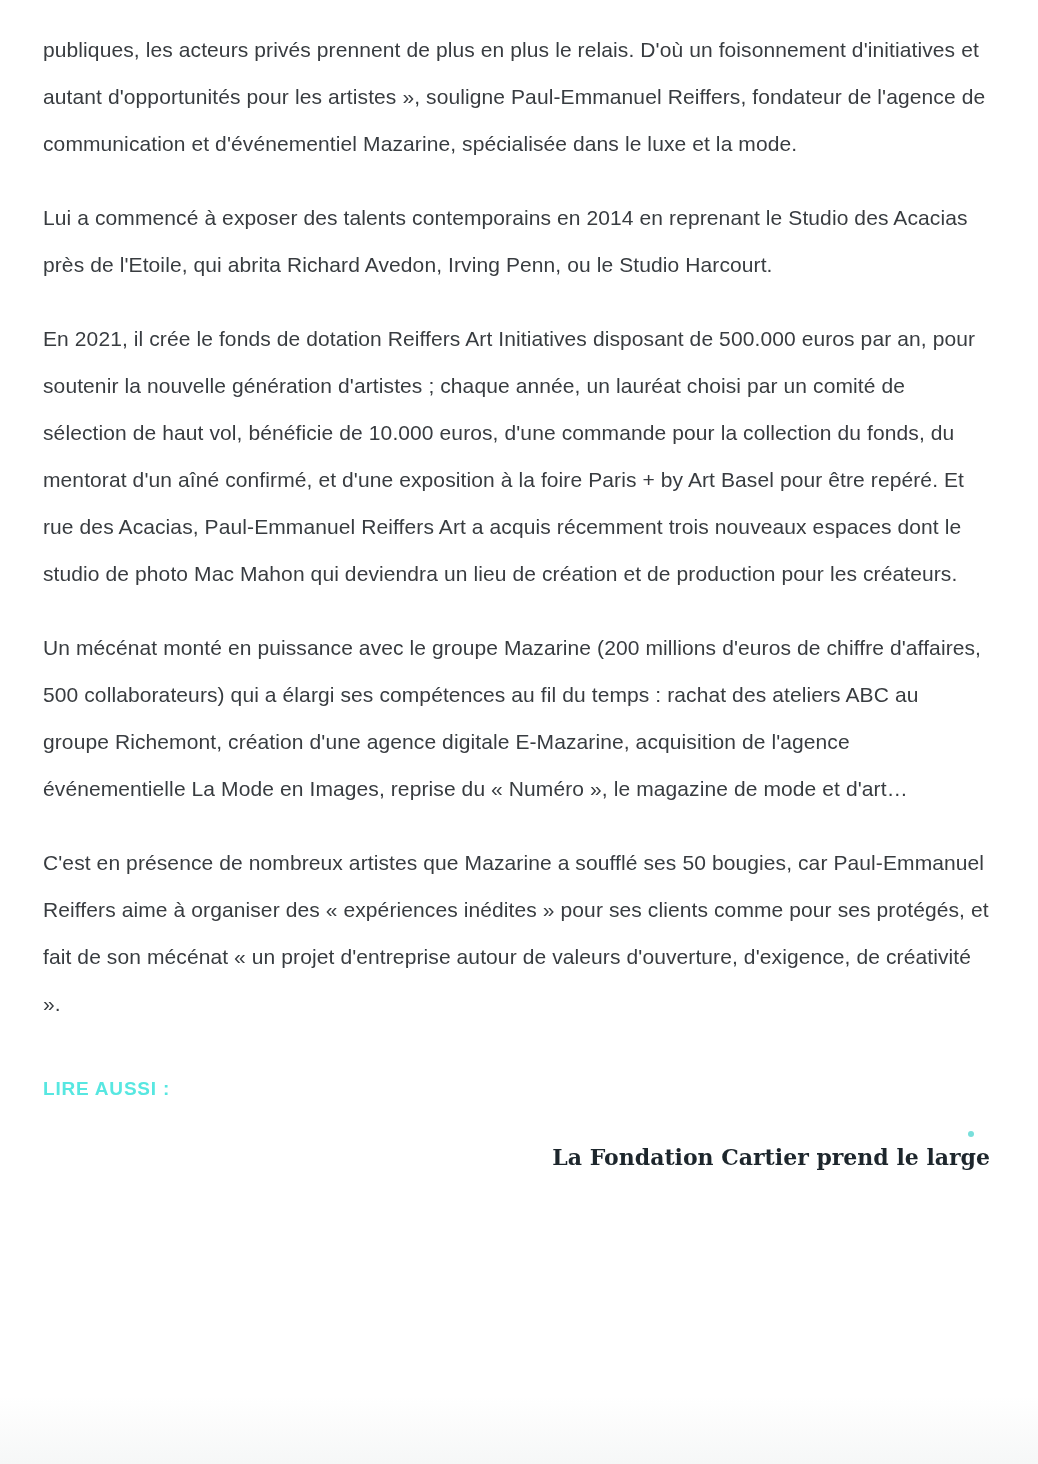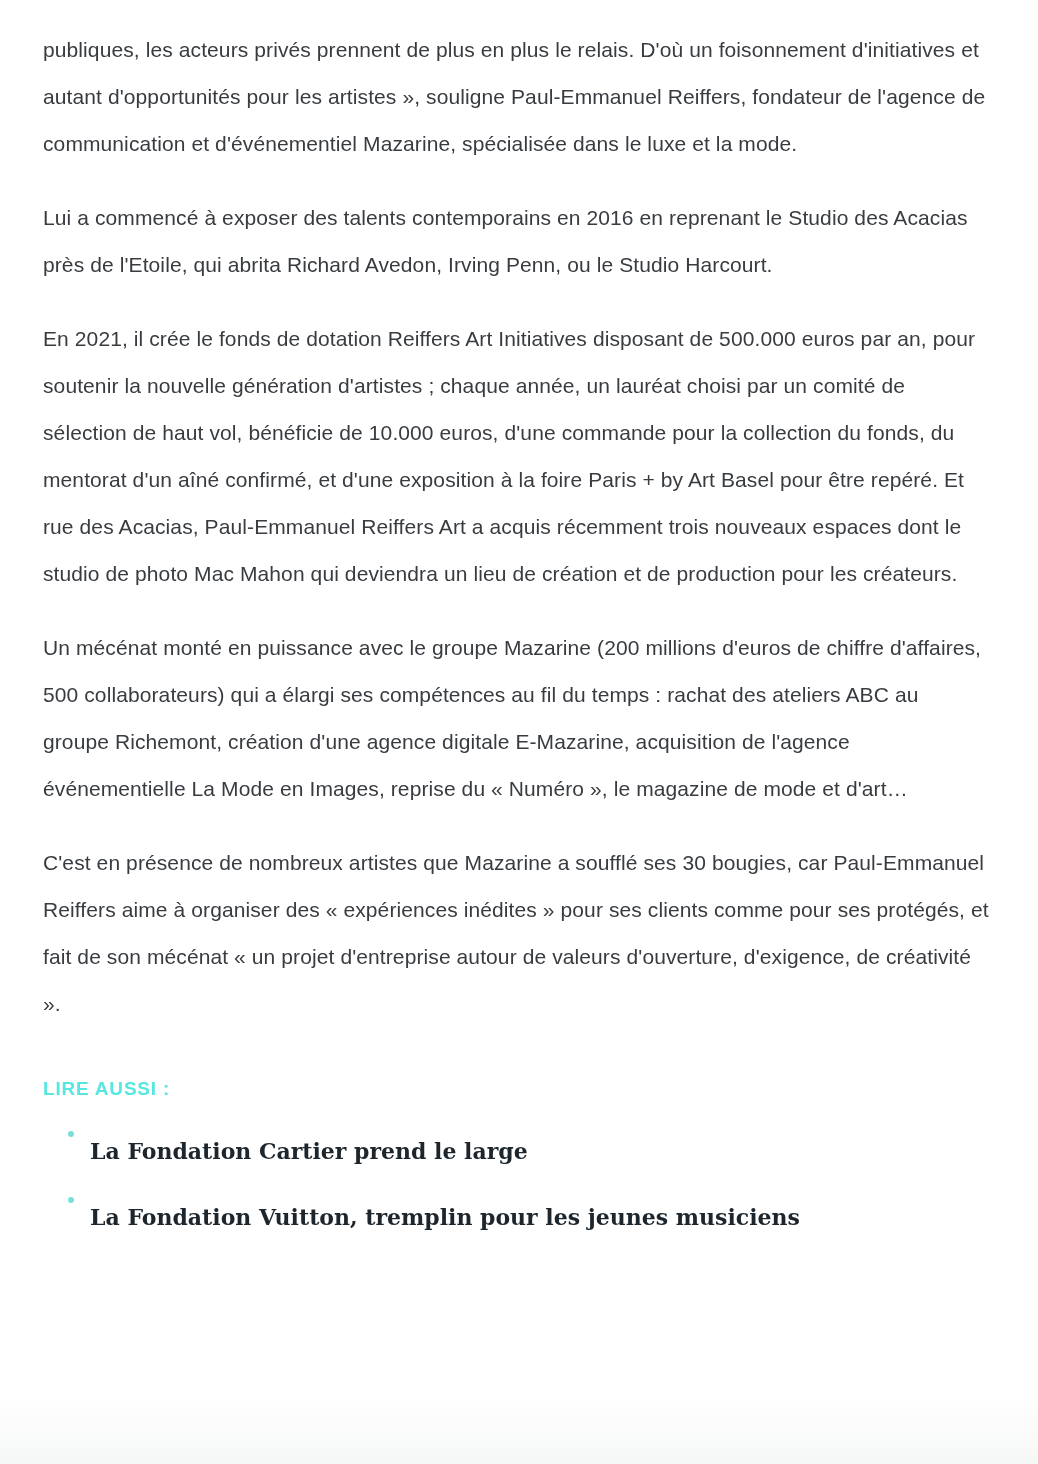--- a/index.html
+++ b/index.html
@@ -45,22 +45,23 @@
     letter-spacing: 0.8px;
   }
 
   ul.read-also-list {
     list-style: none;
     margin-top: 36px;
   }
 
   ul.read-also-list li {
     display: flex;
-    align-items: flex-start;
+    align-items: flex-end;
     margin-bottom: 36px;
+    flex-direction: column;
   }
 
   .bullet-dot {
     flex: 0 0 auto;
     width: 6px;
     height: 6px;
     border-radius: 50%;
     background: #79dfdb;
     margin-left: 25px;
     margin-right: 16px;
@@ -89,38 +90,34 @@
   }
 </style>
 </head>
 <body>
 
 <div class="page">
   <div class="article">
 
     <p class="body-para">publiques, les acteurs privés prennent de plus en plus le relais. D'où un foisonnement d'initiatives et autant d'opportunités pour les artistes », souligne Paul-Emmanuel Reiffers, fondateur de l'agence de communication et d'événementiel Mazarine, spécialisée dans le luxe et la mode.</p>
 
-    <p class="body-para">Lui a commencé à exposer des talents contemporains en 2016 en reprenant le Studio des Acacias près de l'Etoile, qui abrita Richard Avedon, Irving Penn, ou le Studio Harcourt.</p>
+    <p class="body-para">Lui a commencé à exposer des talents contemporains en 2014 en reprenant le Studio des Acacias près de l'Etoile, qui abrita Richard Avedon, Irving Penn, ou le Studio Harcourt.</p>
 
     <p class="body-para">En 2021, il crée le fonds de dotation Reiffers Art Initiatives disposant de 500.000 euros par an, pour soutenir la nouvelle génération d'artistes ; chaque année, un lauréat choisi par un comité de sélection de haut vol, bénéficie de 10.000 euros, d'une commande pour la collection du fonds, du mentorat d'un aîné confirmé, et d'une exposition à la foire Paris + by Art Basel pour être repéré. Et rue des Acacias, Paul-Emmanuel Reiffers Art a acquis récemment trois nouveaux espaces dont le studio de photo Mac Mahon qui deviendra un lieu de création et de production pour les créateurs.</p>
 
 
     <p class="body-para">Un mécénat monté en puissance avec le groupe Mazarine (200 millions d'euros de chiffre d'affaires, 500 collaborateurs) qui a élargi ses compétences au fil du temps : rachat des ateliers ABC au groupe Richemont, création d'une agence digitale E-Mazarine, acquisition de l'agence événementielle La Mode en Images, reprise du « Numéro », le magazine de mode et d'art…</p>
 
-    <p class="body-para">C'est en présence de nombreux artistes que Mazarine a soufflé ses 30 bougies, car Paul-Emmanuel Reiffers aime à organiser des « expériences inédites » pour ses clients comme pour ses protégés, et fait de son mécénat « un projet d'entreprise autour de valeurs d'ouverture, d'exigence, de créativité ».</p>
+    <p class="body-para">C'est en présence de nombreux artistes que Mazarine a soufflé ses 50 bougies, car Paul-Emmanuel Reiffers aime à organiser des « expériences inédites » pour ses clients comme pour ses protégés, et fait de son mécénat « un projet d'entreprise autour de valeurs d'ouverture, d'exigence, de créativité ».</p>
 
     <div class="read-also-label">LIRE AUSSI :</div>
 
     <ul class="read-also-list">
       <li>
         <span class="bullet-dot"></span>
         <a class="read-also-link">La Fondation Cartier prend le large</a>
-      </li>
-      <li>
-        <span class="bullet-dot"></span>
-        <a class="read-also-link">La Fondation Vuitton, tremplin pour les jeunes musiciens</a>
       </li>
     </ul>
 
   </div>
 
   <div class="bottom-fade"></div>
 </div>
 
 </body></html>

